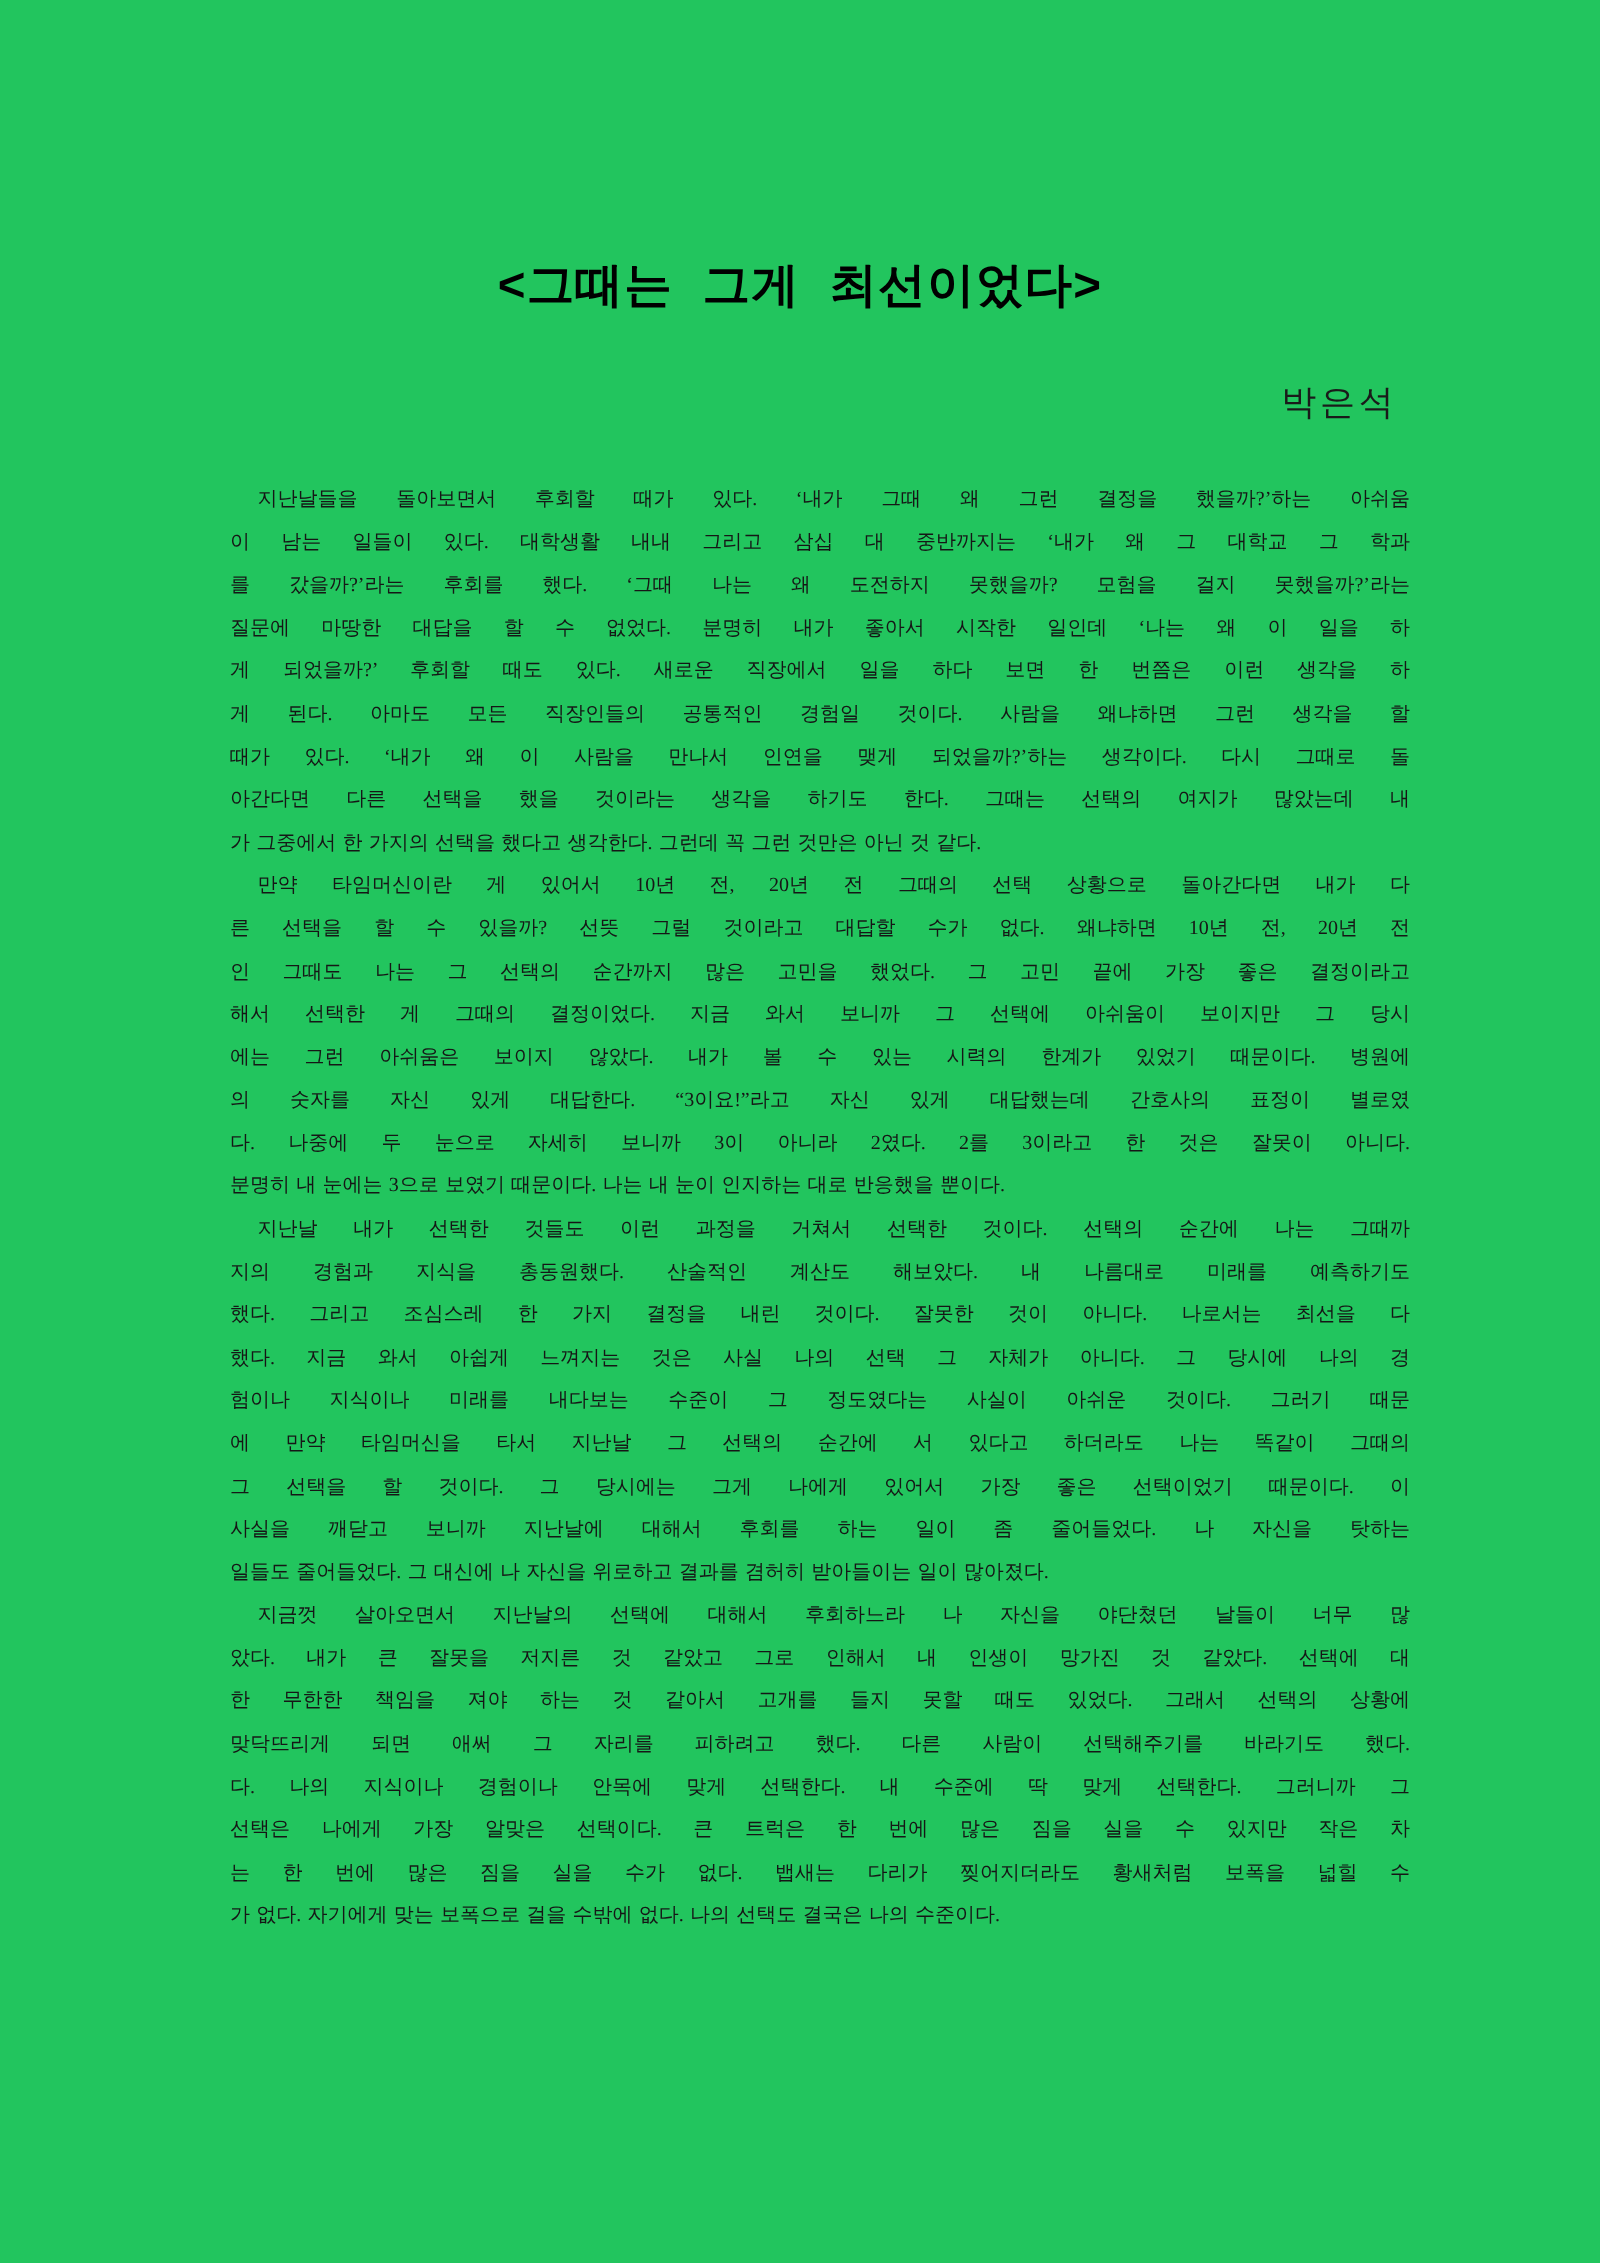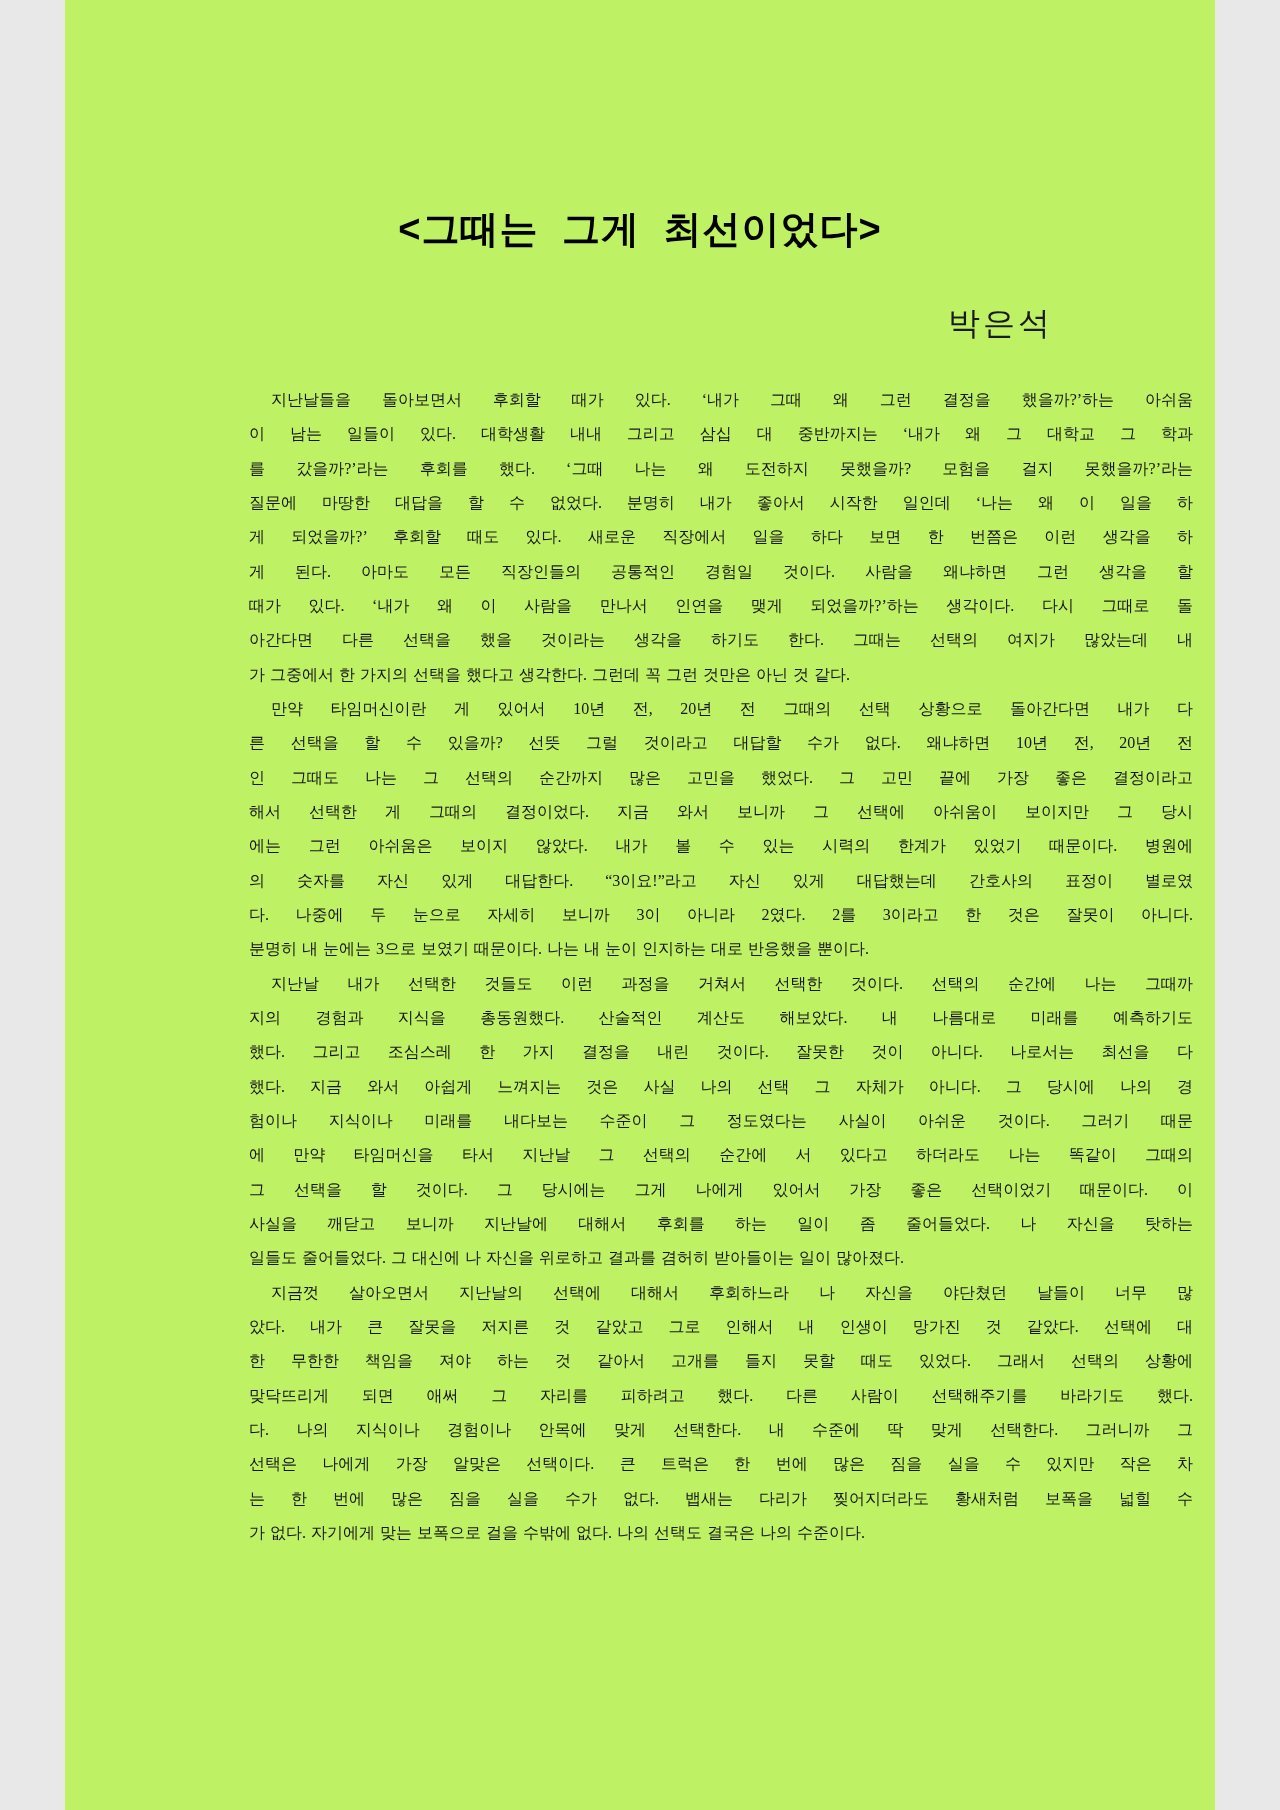--- a/index.html
+++ b/index.html
@@ -1,20 +1,20 @@
 <!DOCTYPE html>
 <html><head>
 <meta charset="utf-8">
 <style>
   html,body{margin:0;padding:0;background:#e8e8e8;}
   .page{
     position:relative;
-    width:1150px;height:1810px;
+    width:1280px;height:1810px;
     margin:0 auto;
-    background:#bef264;
+    background:#22c55e;
     color:#1a1a1a;
     font-family:"Liberation Serif","DejaVu Serif",serif;
     overflow:hidden;
   }
   .title{
     position:absolute;
     top:204px;left:0;width:100%;
     margin:0;
     text-align:center;
     font-family:"Liberation Sans","DejaVu Sans",sans-serif;
@@ -22,21 +22,21 @@
     font-weight:700;
     color:#000000;
     letter-spacing:1px;
     word-spacing:12px;
     line-height:50px;
   }
   .author{
     position:absolute;
     top:308px;
     right:162px;
-    font-size:32px;
+    font-size:28px;
     line-height:30px;
     letter-spacing:3px;
     color:#1a1a1a;
   }
   .body-text{
     position:absolute;
     left:184px;
     top:383px;
     width:944px;
     font-size:16px;

